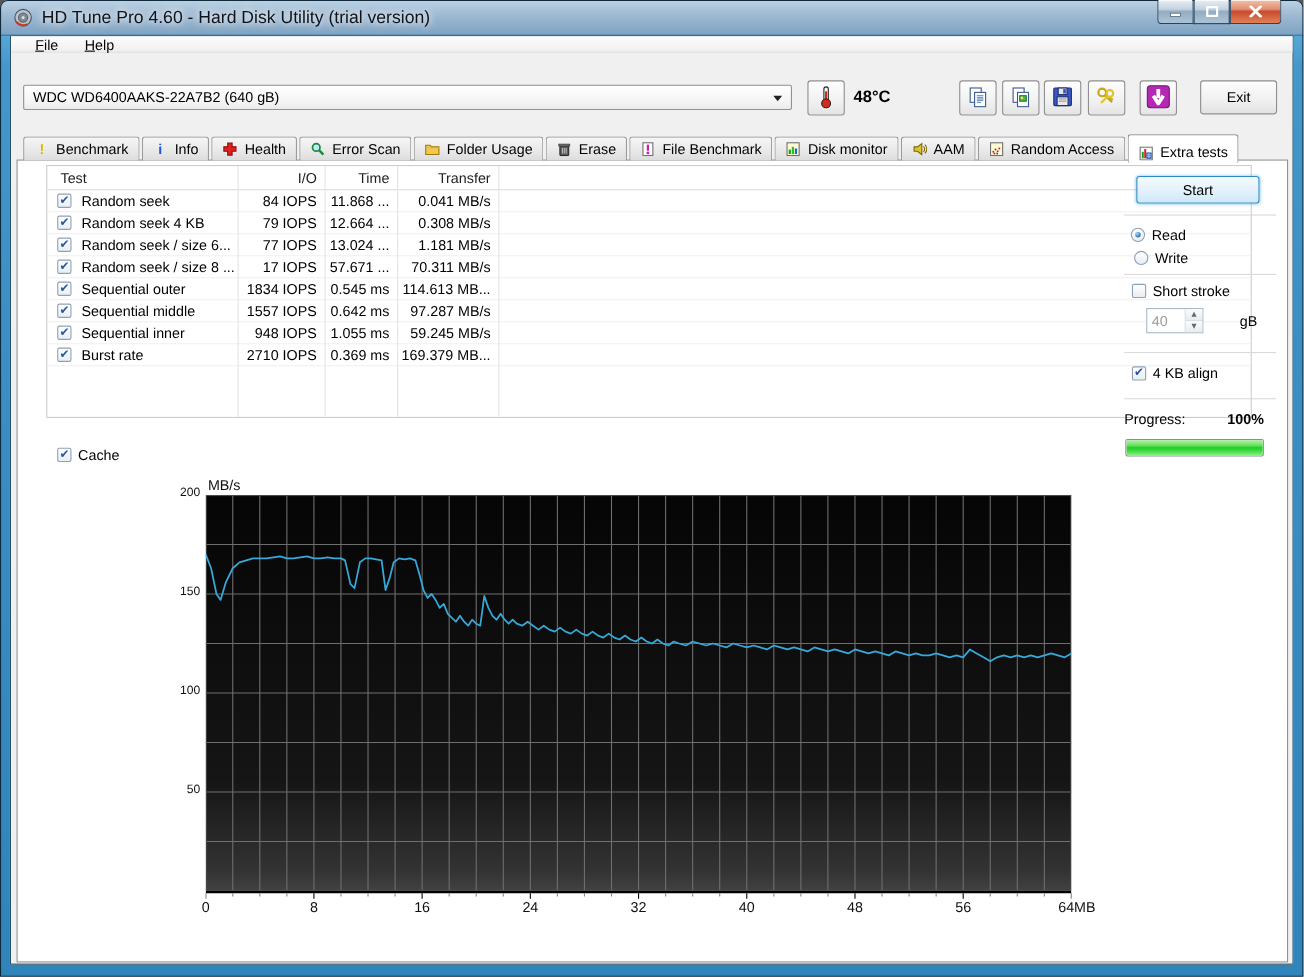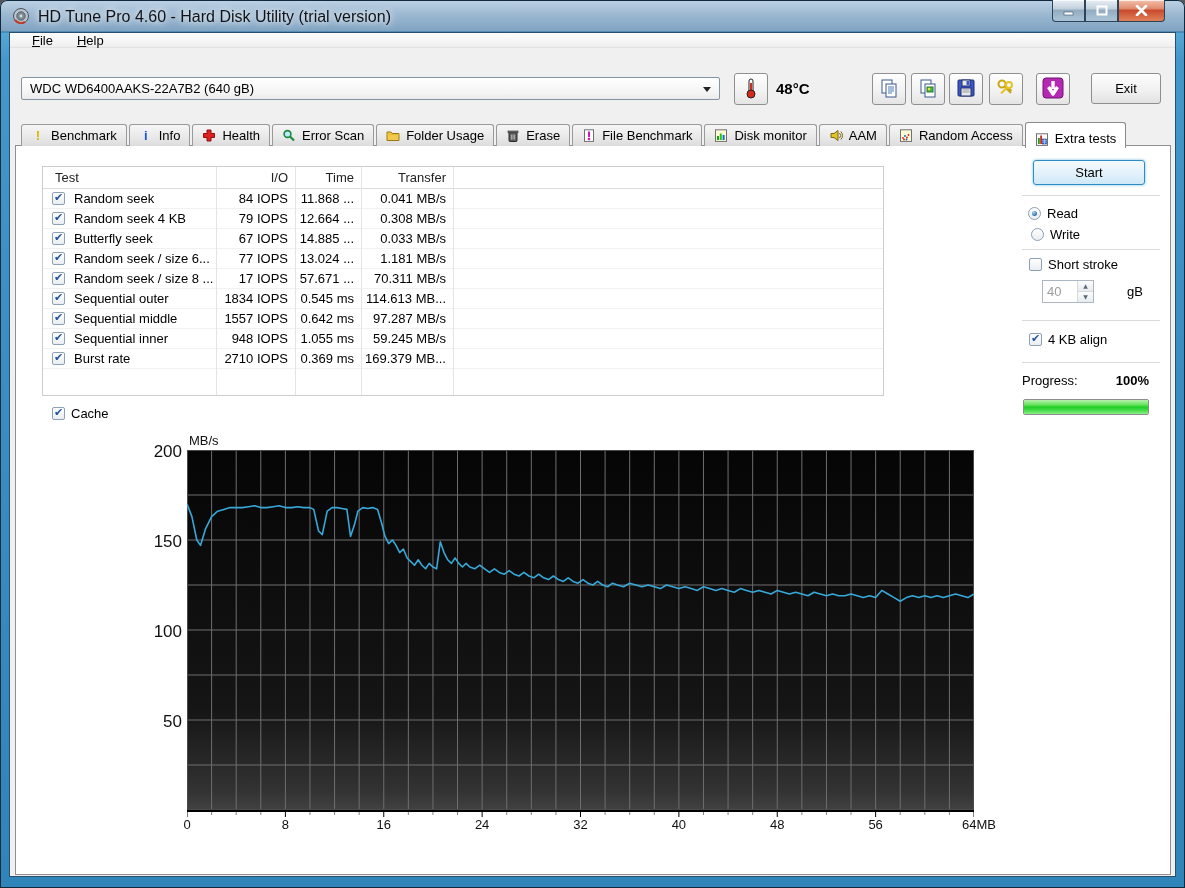--- a/index.html
+++ b/index.html
@@ -83,21 +83,21 @@
     align-items:flex-end;
   }
   .tab .ticon { width:14px; height:13px; display:inline-flex; }
   .tab .glyph { font-weight:bold; font-size:13px; line-height:13px; width:14px; text-align:center; }
   
   .panel {
     position:absolute; left:5px; top:112px; width:1156px; height:730px;
     background:#fff; border:1px solid #8f8f8f; z-index:2;
   }
   
-  .rtable { position:absolute; left:26px; top:20px; width:842px; height:230px; border:1px solid #cdcdcd; background:#fff; }
+  .rtable { position:absolute; left:26px; top:4px; width:1096px; height:230px; border:1px solid #cdcdcd; background:#fff; }
   .rtable .colline { position:absolute; top:0; bottom:0; width:1px; background:#e4e4e4; }
   .thead { display:flex; height:22px; border-bottom:1px solid #dcdcdc; align-items:center; color:#222; }
   .trow { display:flex; height:20px; align-items:center; border-bottom:1px solid #f1f1f1; }
   .c-test { width:173px; display:flex; align-items:center; padding-left:9px; gap:9px; overflow:hidden; white-space:nowrap; }
   .c-io { width:79px; text-align:right; padding-right:7px; }
   .c-time { width:66px; text-align:right; padding-right:7px; }
   .c-transfer { width:92px; text-align:right; padding-right:7px; white-space:nowrap; overflow:hidden; }
   .thead .c-test { padding-left:12px; }
   
   .cb {
@@ -140,21 +140,21 @@
   .progress-track {
     position:absolute; left:1007px; top:253px; width:126px; height:16px;
     border:1px solid #8e8e8e; border-radius:2px; background:#e6e6e6; overflow:hidden;
   }
   .progress-fill {
     height:100%;
     background:linear-gradient(180deg,#b9f0b0 0%,#67e35c 35%,#1fce27 50%,#3fd943 70%,#8aef86 100%);
   }
   
   .chart-ylab { position:absolute; font-size:13px; color:#111; }
-  .ytick { position:absolute; width:40px; text-align:right; font-size:17px; color:#111; }
+  .ytick { position:absolute; width:40px; text-align:right; font-size:11px; color:#111; }
   .xtick { position:absolute; transform:translateX(-50%); font-size:13px; color:#111; white-space:nowrap; }
   .xtick.last { transform:none; }
 </style>
 </head>
 <body>
 
 <div class="window">
 
   <div class="titlebar">
     <span class="app-icon">
@@ -388,29 +388,20 @@
               <div class="c-transfer">0.041 MB/s</div>
             </div>
             <div class="trow">
               <div class="c-test">
                 <span class="cb checked"></span>
                 <span>Random seek 4 KB</span>
               </div>
               <div class="c-io">79 IOPS</div>
               <div class="c-time">12.664 ...</div>
               <div class="c-transfer">0.308 MB/s</div>
-            </div>
-            <div class="trow">
-              <div class="c-test">
-                <span class="cb checked"></span>
-                <span>Butterfly seek</span>
-              </div>
-              <div class="c-io">67 IOPS</div>
-              <div class="c-time">14.885 ...</div>
-              <div class="c-transfer">0.033 MB/s</div>
             </div>
             <div class="trow">
               <div class="c-test">
                 <span class="cb checked"></span>
                 <span>Random seek / size 6...</span>
               </div>
               <div class="c-io">77 IOPS</div>
               <div class="c-time">13.024 ...</div>
               <div class="c-transfer">1.181 MB/s</div>
             </div>

